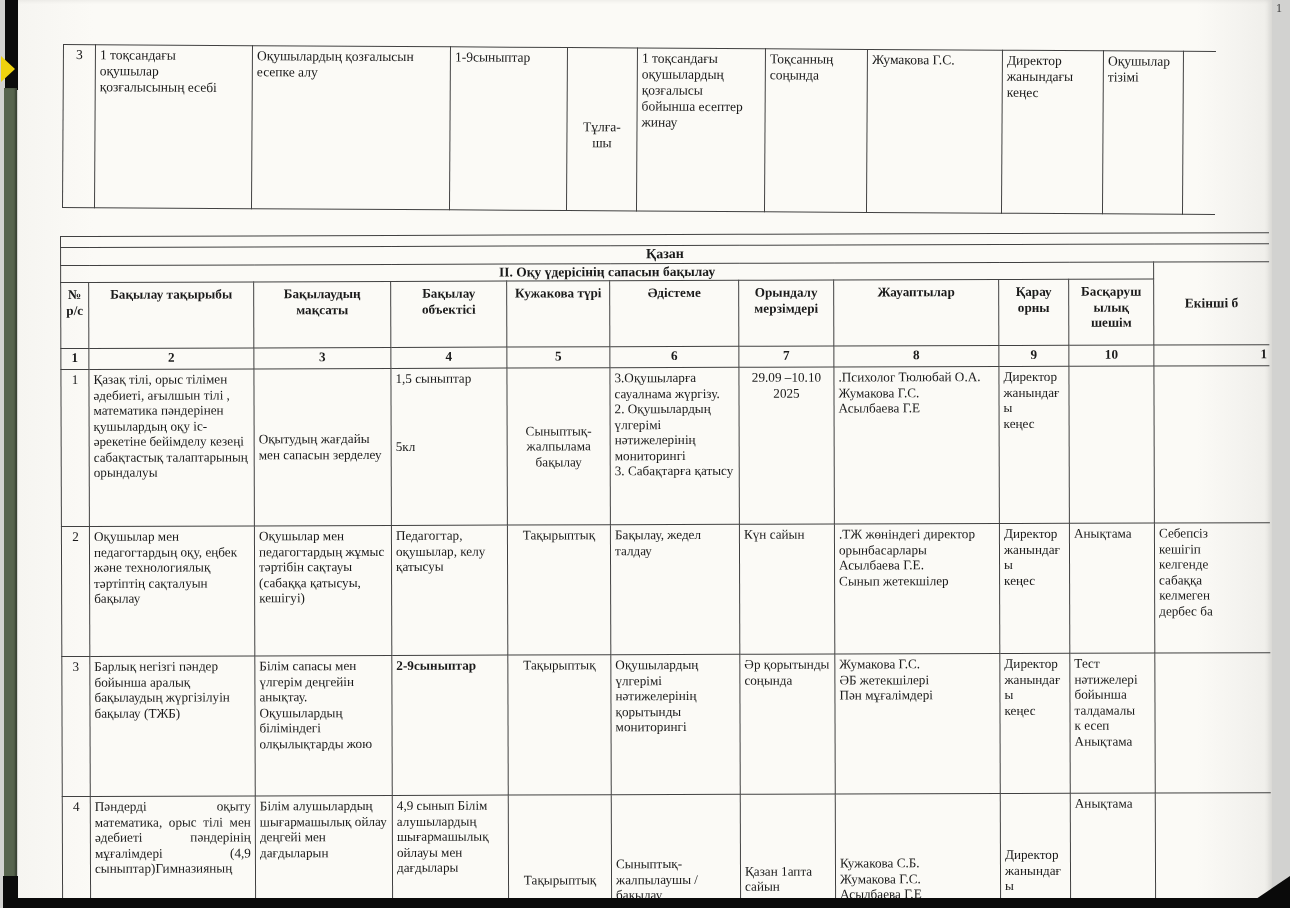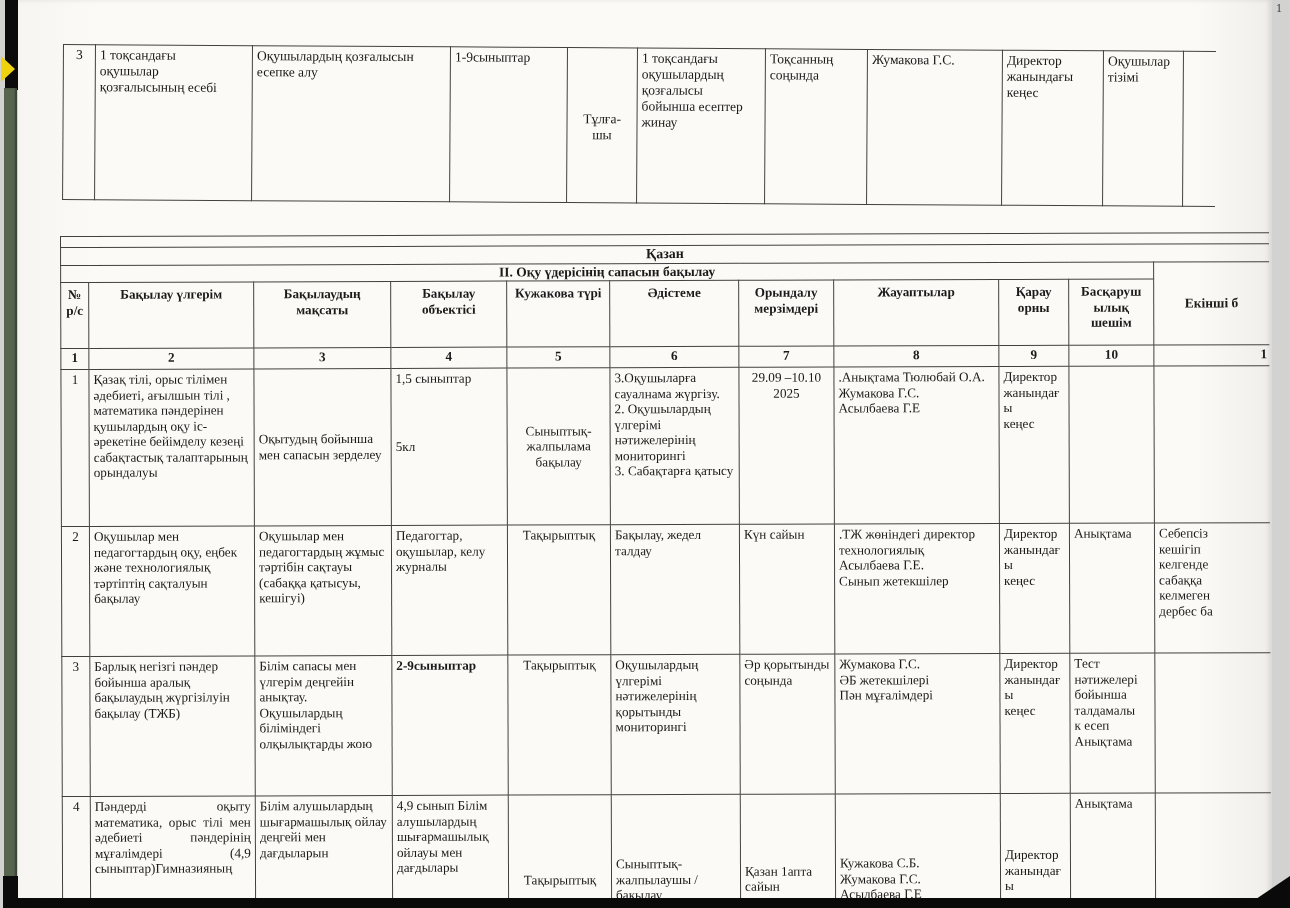--- a/index.html
+++ b/index.html
@@ -43,21 +43,21 @@
   .vm{vertical-align:middle;}
   .b{font-weight:bold;font-family:Liberation Serif, serif;}
   .jus{text-align:justify;}
   .noR{border-right:none !important;}
   .hdr{font-weight:bold;text-align:center;padding-top:4px;}
   .thin-row td{height:10px;padding:0;}
   .month-row td{height:17px;padding:0 2px;font-weight:bold;text-align:center;font-size:14px;}
   .sect-row td{height:15px;padding:0 2px;font-weight:bold;text-align:center;font-size:13.5px;}
   .nums-row td{height:18px;font-weight:bold;text-align:center;padding:1px 2px;}
   .obj-b{margin-top:52px;}
-  .typecell{padding-top:6px;}
+  .typecell{padding-top:14px;}
 </style>
 </head>
 <body>
 
 <div class="scan">
 
   <div class="edge-black-top"></div>
   <div class="edge-olive"></div>
   <div class="edge-black-bottom"></div>
   <div class="edge-yellow"></div>
@@ -128,21 +128,21 @@
       <tr class="month-row">
         <td colspan="11" class="noR">Қазан</td>
       </tr>
       <tr class="sect-row">
         <td colspan="10">II. Оқу үдерісінің сапасын бақылау</td>
         <td rowspan="2" class="noR hdr pre" style="vertical-align:middle">Екінші б</td>
       </tr>
       <tr style="height:66px">
         <td class="hdr pre">№
 р/с</td>
-        <td class="hdr">Бақылау үлгерім</td>
+        <td class="hdr">Бақылау тақырыбы</td>
         <td class="hdr pre">Бақылаудың
 мақсаты</td>
         <td class="hdr pre">Бақылау
 объектісі</td>
         <td class="hdr">Кужакова түрі</td>
         <td class="hdr">Әдістеме</td>
         <td class="hdr pre">Орындалу
 мерзімдері</td>
         <td class="hdr">Жауаптылар</td>
         <td class="hdr pre">Қарау
@@ -161,50 +161,50 @@
         <td>7</td>
         <td>8</td>
         <td>9</td>
         <td>10</td>
         <td class="noR" style="text-align:right">1</td>
       </tr>
 
       <tr style="height:157px">
         <td class="c">1</td>
         <td>Қазақ тілі, орыс тілімен әдебиеті, ағылшын тілі , математика пәндерінен қушылардың оқу іс-әрекетіне бейімделу кезеңі сабақтастық талаптарының орындалуы</td>
-        <td class="vm">Оқытудың бойынша мен сапасын зерделеу</td>
+        <td class="vm">Оқытудың жағдайы мен сапасын зерделеу</td>
         <td>
           <div>1,5 сыныптар</div>
           <div class="obj-b">5кл</div>
         </td>
         <td class="vm c">Сыныптық-жалпылама бақылау</td>
         <td class="pre">3.Оқушыларға сауалнама жүргізу.
 2. Оқушылардың үлгерімі нәтижелерінің мониторингі
 3. Сабақтарға қатысу</td>
         <td class="pre c">29.09 –10.10
 2025</td>
-        <td class="pre">.Анықтама Тюлюбай О.А.
+        <td class="pre">.Психолог Тюлюбай О.А.
 Жумакова Г.С.
 Асылбаева Г.Е</td>
         <td class="pre">Директор
 жанындағы
 кеңес</td>
         <td></td>
         <td class="noR"></td>
       </tr>
 
       <tr style="height:130px">
         <td class="c">2</td>
         <td>Оқушылар мен педагогтардың оқу, еңбек және технологиялық тәртіптің сақталуын бақылау</td>
         <td>Оқушылар мен педагогтардың жұмыс тәртібін сақтауы (сабаққа қатысуы, кешігуі)</td>
-        <td>Педагогтар, оқушылар, келу журналы</td>
+        <td>Педагогтар, оқушылар, келу қатысуы</td>
         <td class="c">Тақырыптық</td>
         <td>Бақылау, жедел талдау</td>
         <td>Күн сайын</td>
-        <td class="pre">.ТЖ жөніндегі директор технологиялық
+        <td class="pre">.ТЖ жөніндегі директор орынбасарлары
  Асылбаева Г.Е.
 Сынып жетекшілер</td>
         <td class="pre">Директор
 жанындағы
 кеңес</td>
         <td>Анықтама</td>
         <td class="noR pre">Себепсіз
 кешігіп
 келгенде
 сабаққа

